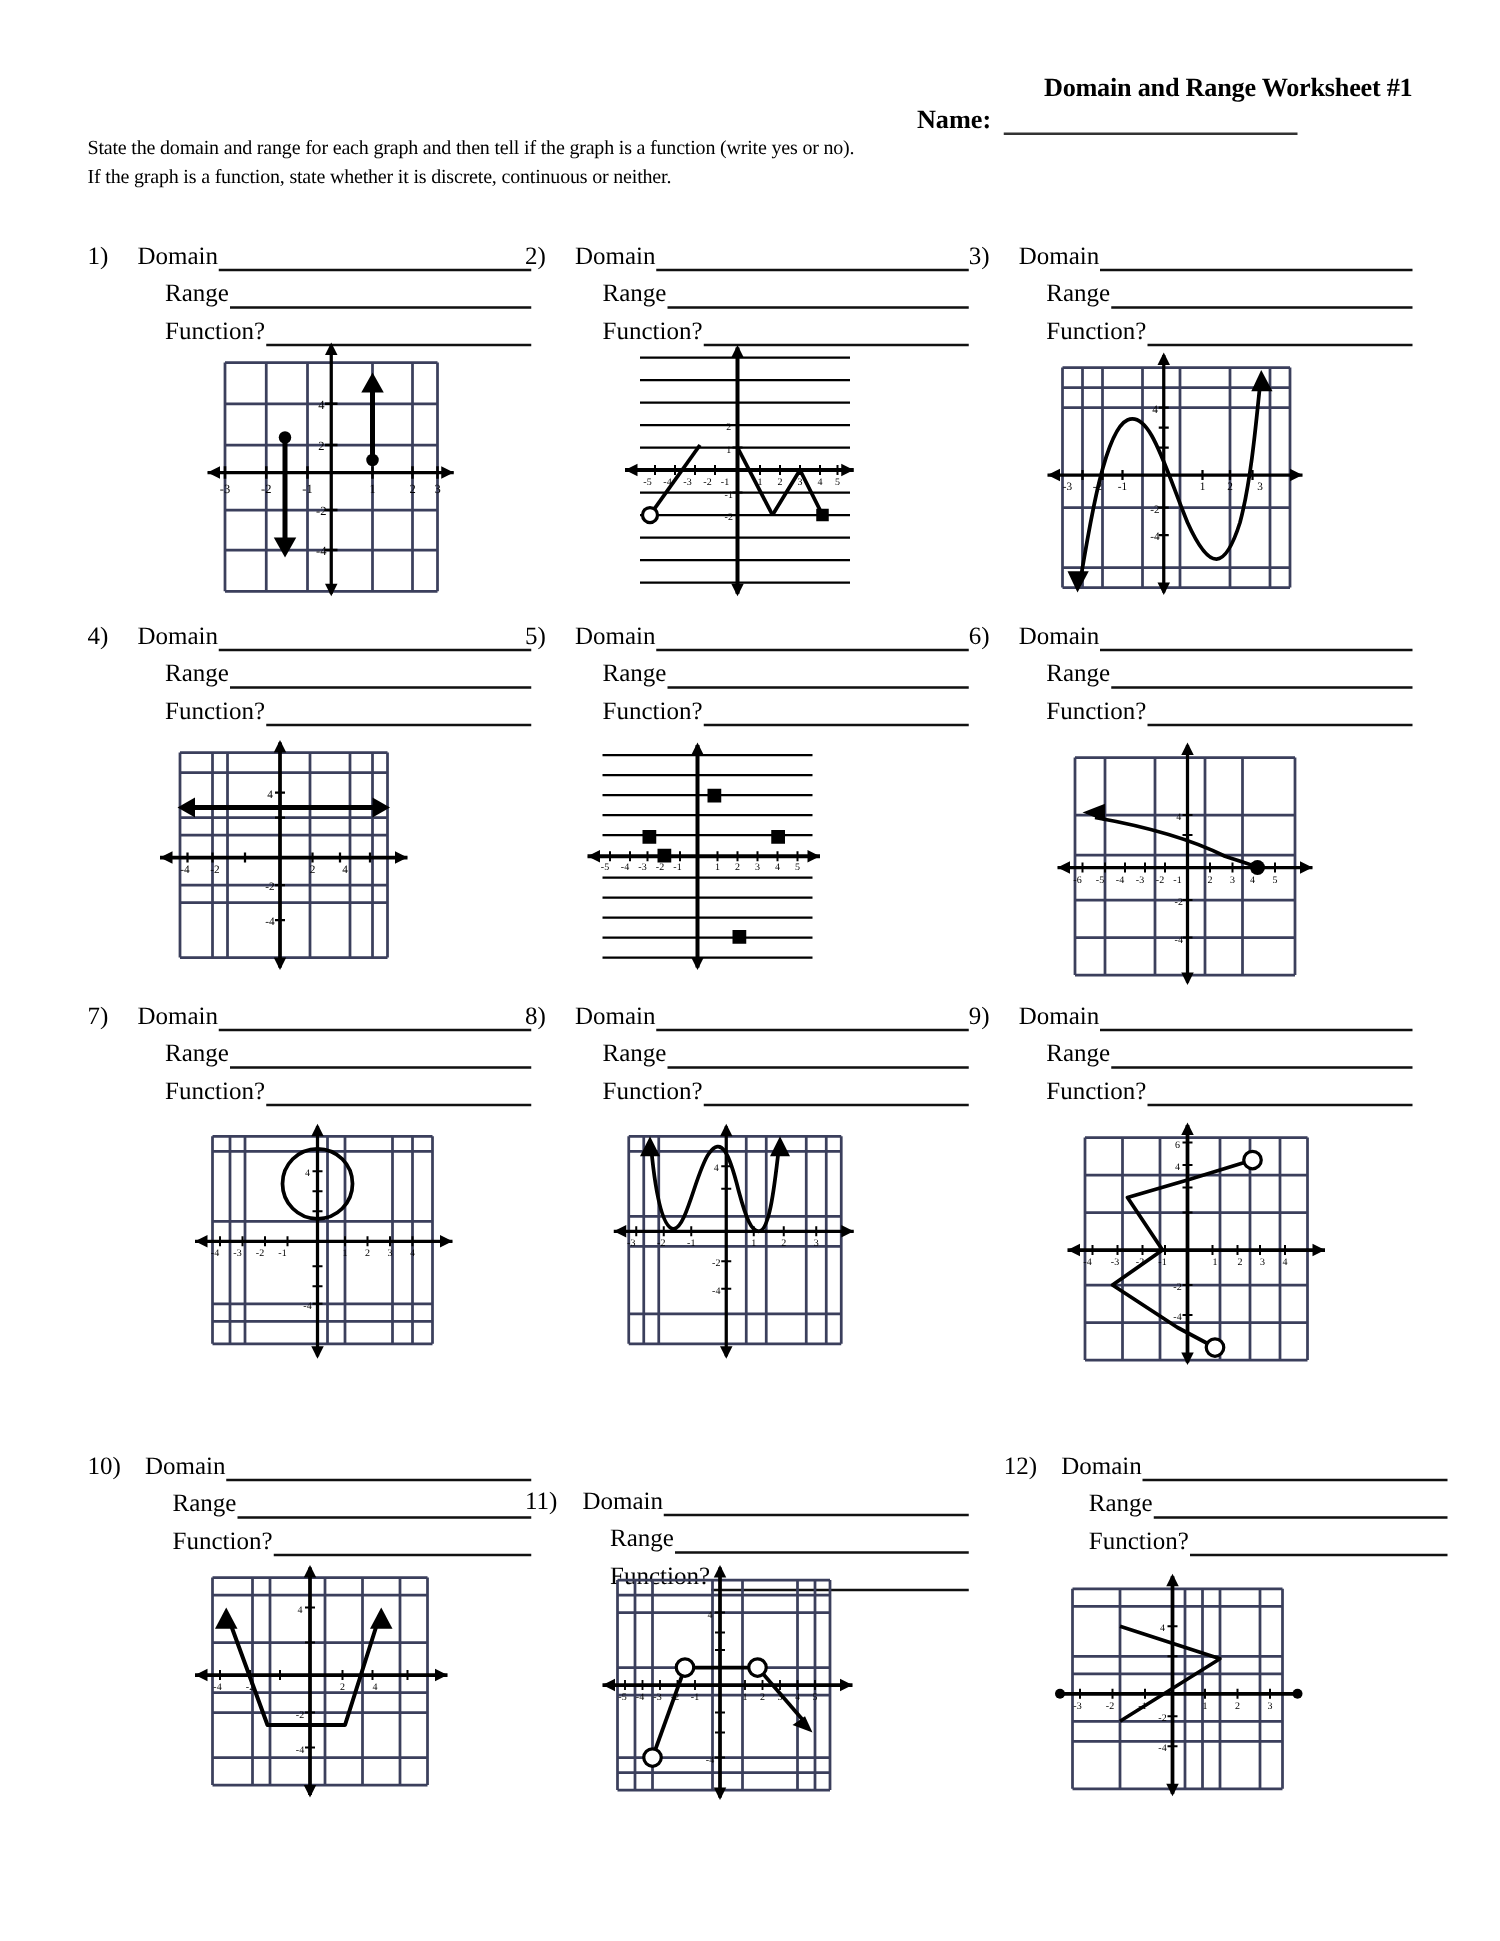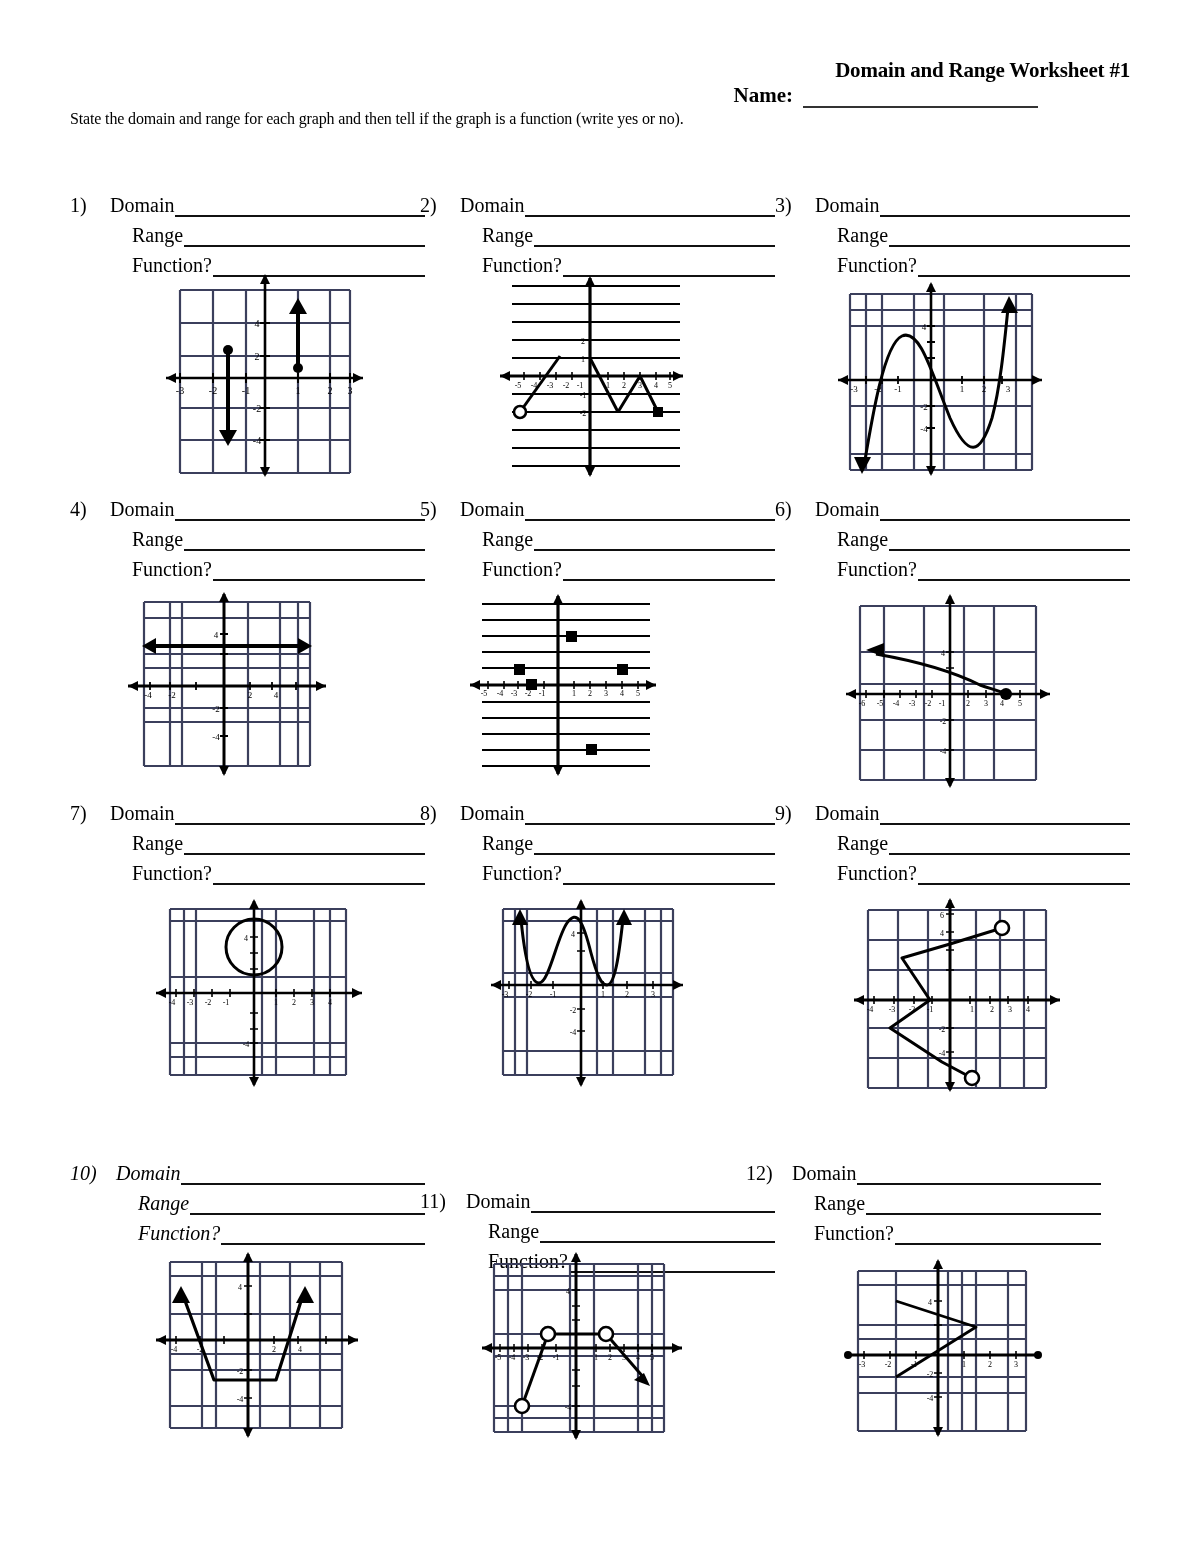--- a/index.html
+++ b/index.html
@@ -63,20 +63,21 @@
   <div class="header">
     <div class="wtitle">Domain and Range Worksheet #1</div>
     <div class="name-wrap">
       <div class="name-label">Name:</div>
       <div class="name-rule"></div>
     </div>
   </div>
 
   <div class="instr">
     <div>State the domain and range for each graph and then tell if the graph is a function (write yes or no).</div>
+    <div>If the graph is a function, state whether it is discrete, continuous or neither.</div>
   </div>
 
   <div class="grid">
 
     <div class="cell" style="left:70px;top:190px;">
       <div class="qblock">
         <div class="qline">
             <span class="qnum">1)</span>
             <span class="qlabel">Domain</span>
             <span class="qrule"></span>
@@ -265,21 +266,21 @@
           </div>
         <div class="qline sub">
             <span class="qnum"></span>
             <span class="indent"></span>
             <span class="qlabel">Function?</span>
             <span class="qrule"></span>
           </div>
       </div>
     </div>
 
-    <div class="cell" style="left:70px;top:1158px;font-style:italic;">
+    <div class="cell" style="left:70px;top:1158px;">
       <div class="qblock">
         <div class="qline">
             <span class="qnum wide">10)</span>
             <span class="qlabel">Domain</span>
             <span class="qrule"></span>
           </div>
         <div class="qline sub">
             <span class="qnum wide"></span>
             <span class="indent"></span>
             <span class="qlabel">Range</span>
@@ -309,21 +310,21 @@
           </div>
         <div class="qline sub">
             <span class="qnum wide"></span>
             <span class="indent"></span>
             <span class="qlabel">Function?</span>
             <span class="qrule"></span>
           </div>
       </div>
     </div>
 
-    <div class="cell" style="left:746px;top:1158px;">
+    <div class="cell" style="left:803px;top:1158px;">
       <div class="qblock">
         <div class="qline">
             <span class="qnum wide">12)</span>
             <span class="qlabel">Domain</span>
             <span class="qrule"></span>
           </div>
         <div class="qline sub">
             <span class="qnum wide"></span>
             <span class="indent"></span>
             <span class="qlabel">Range</span>

